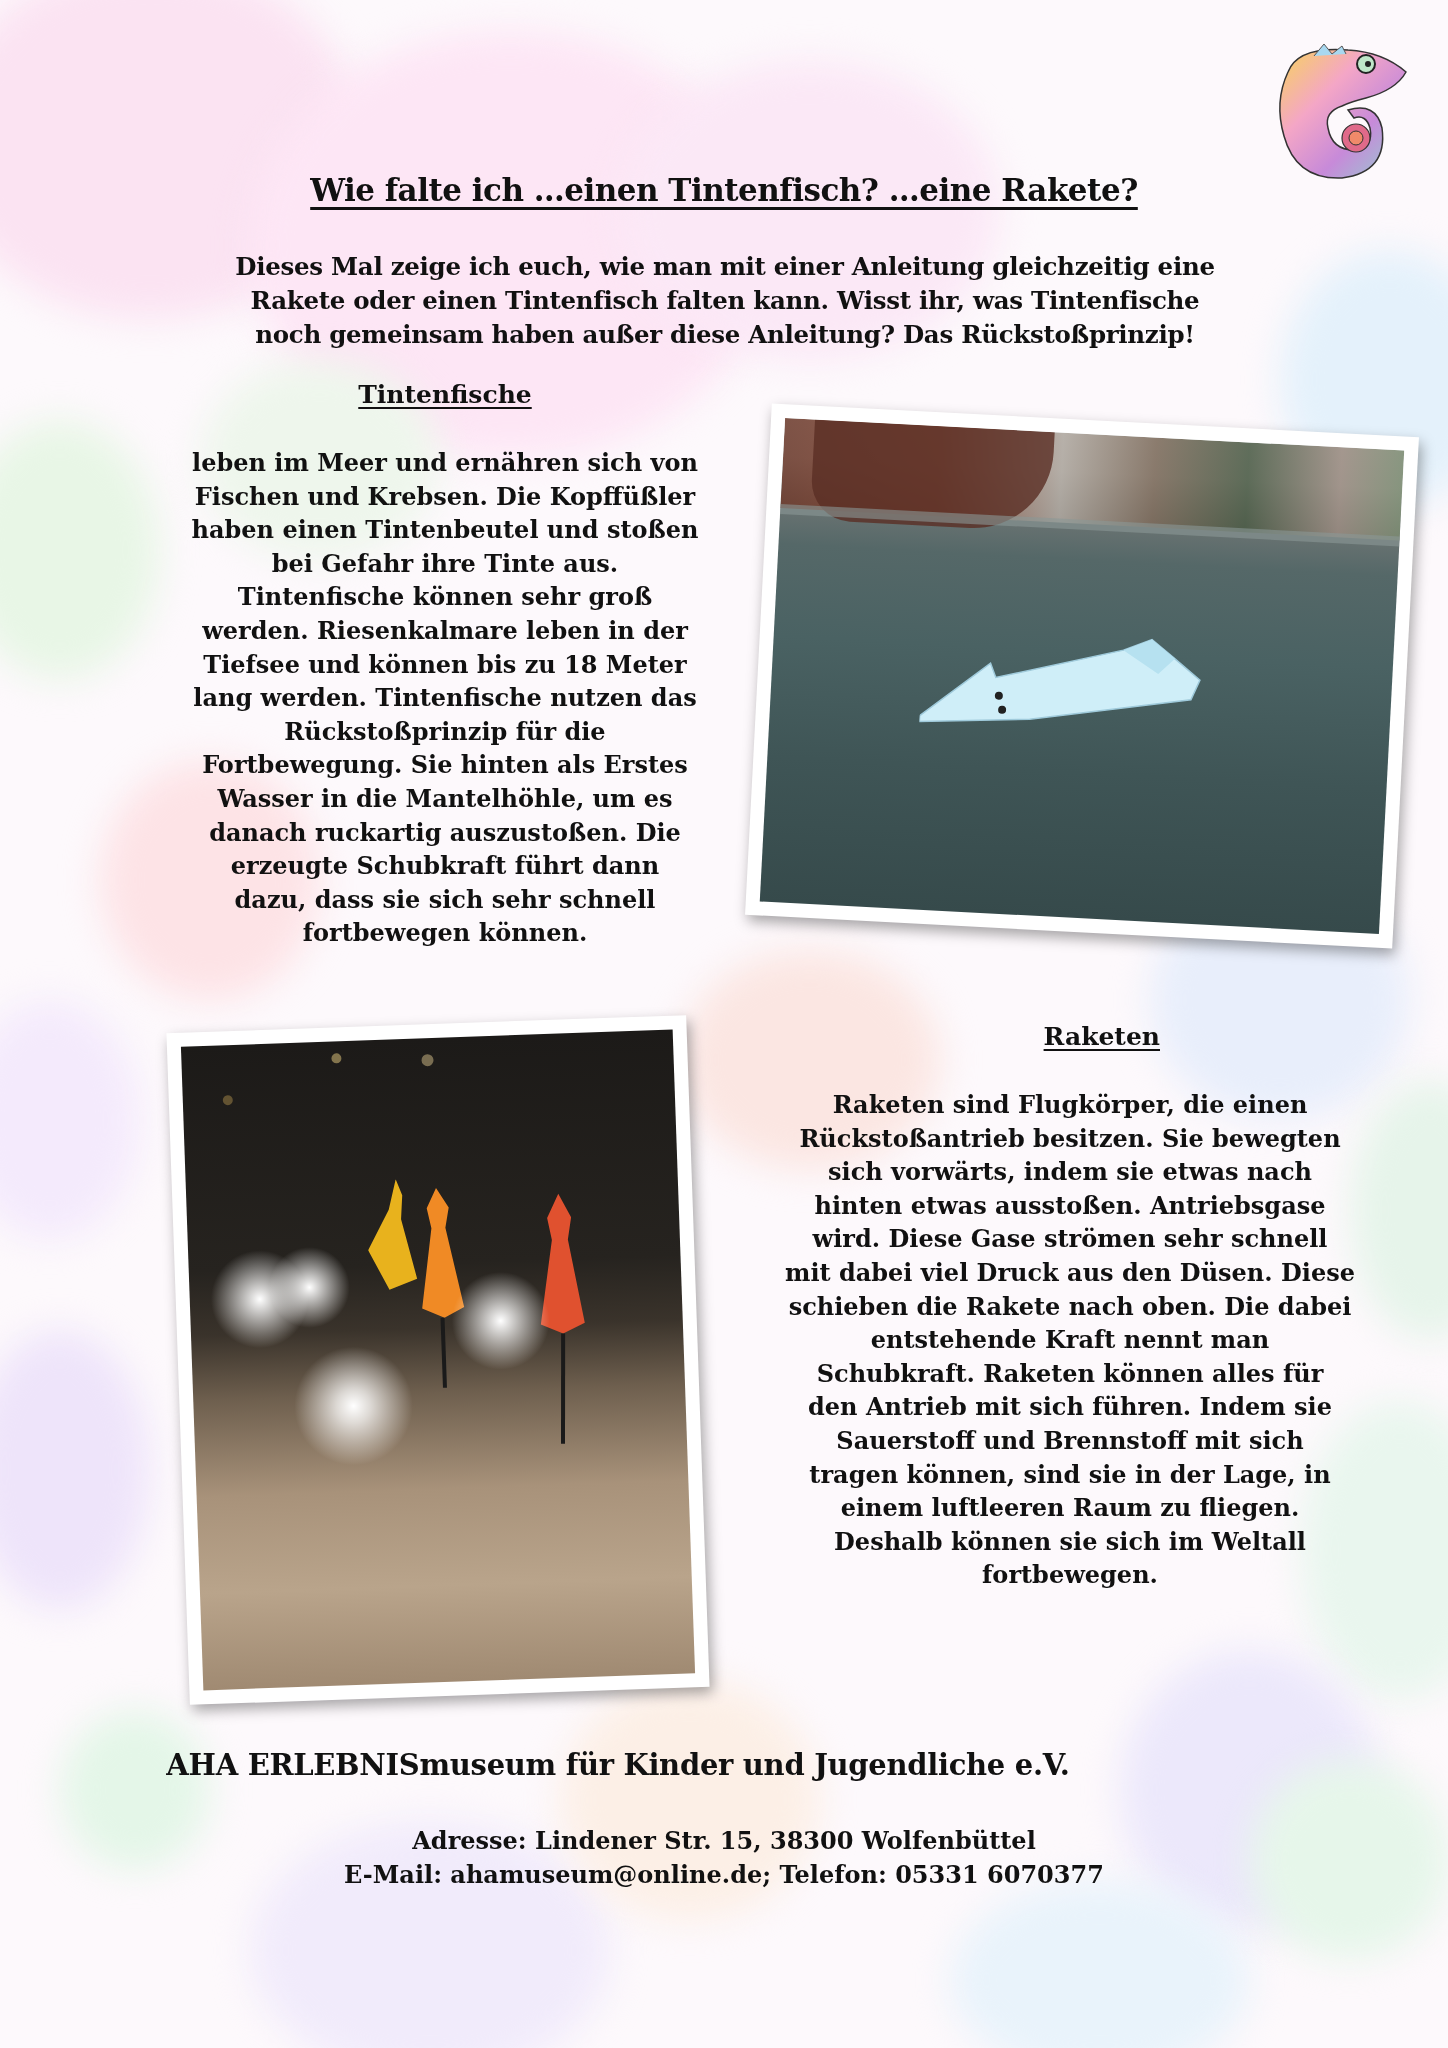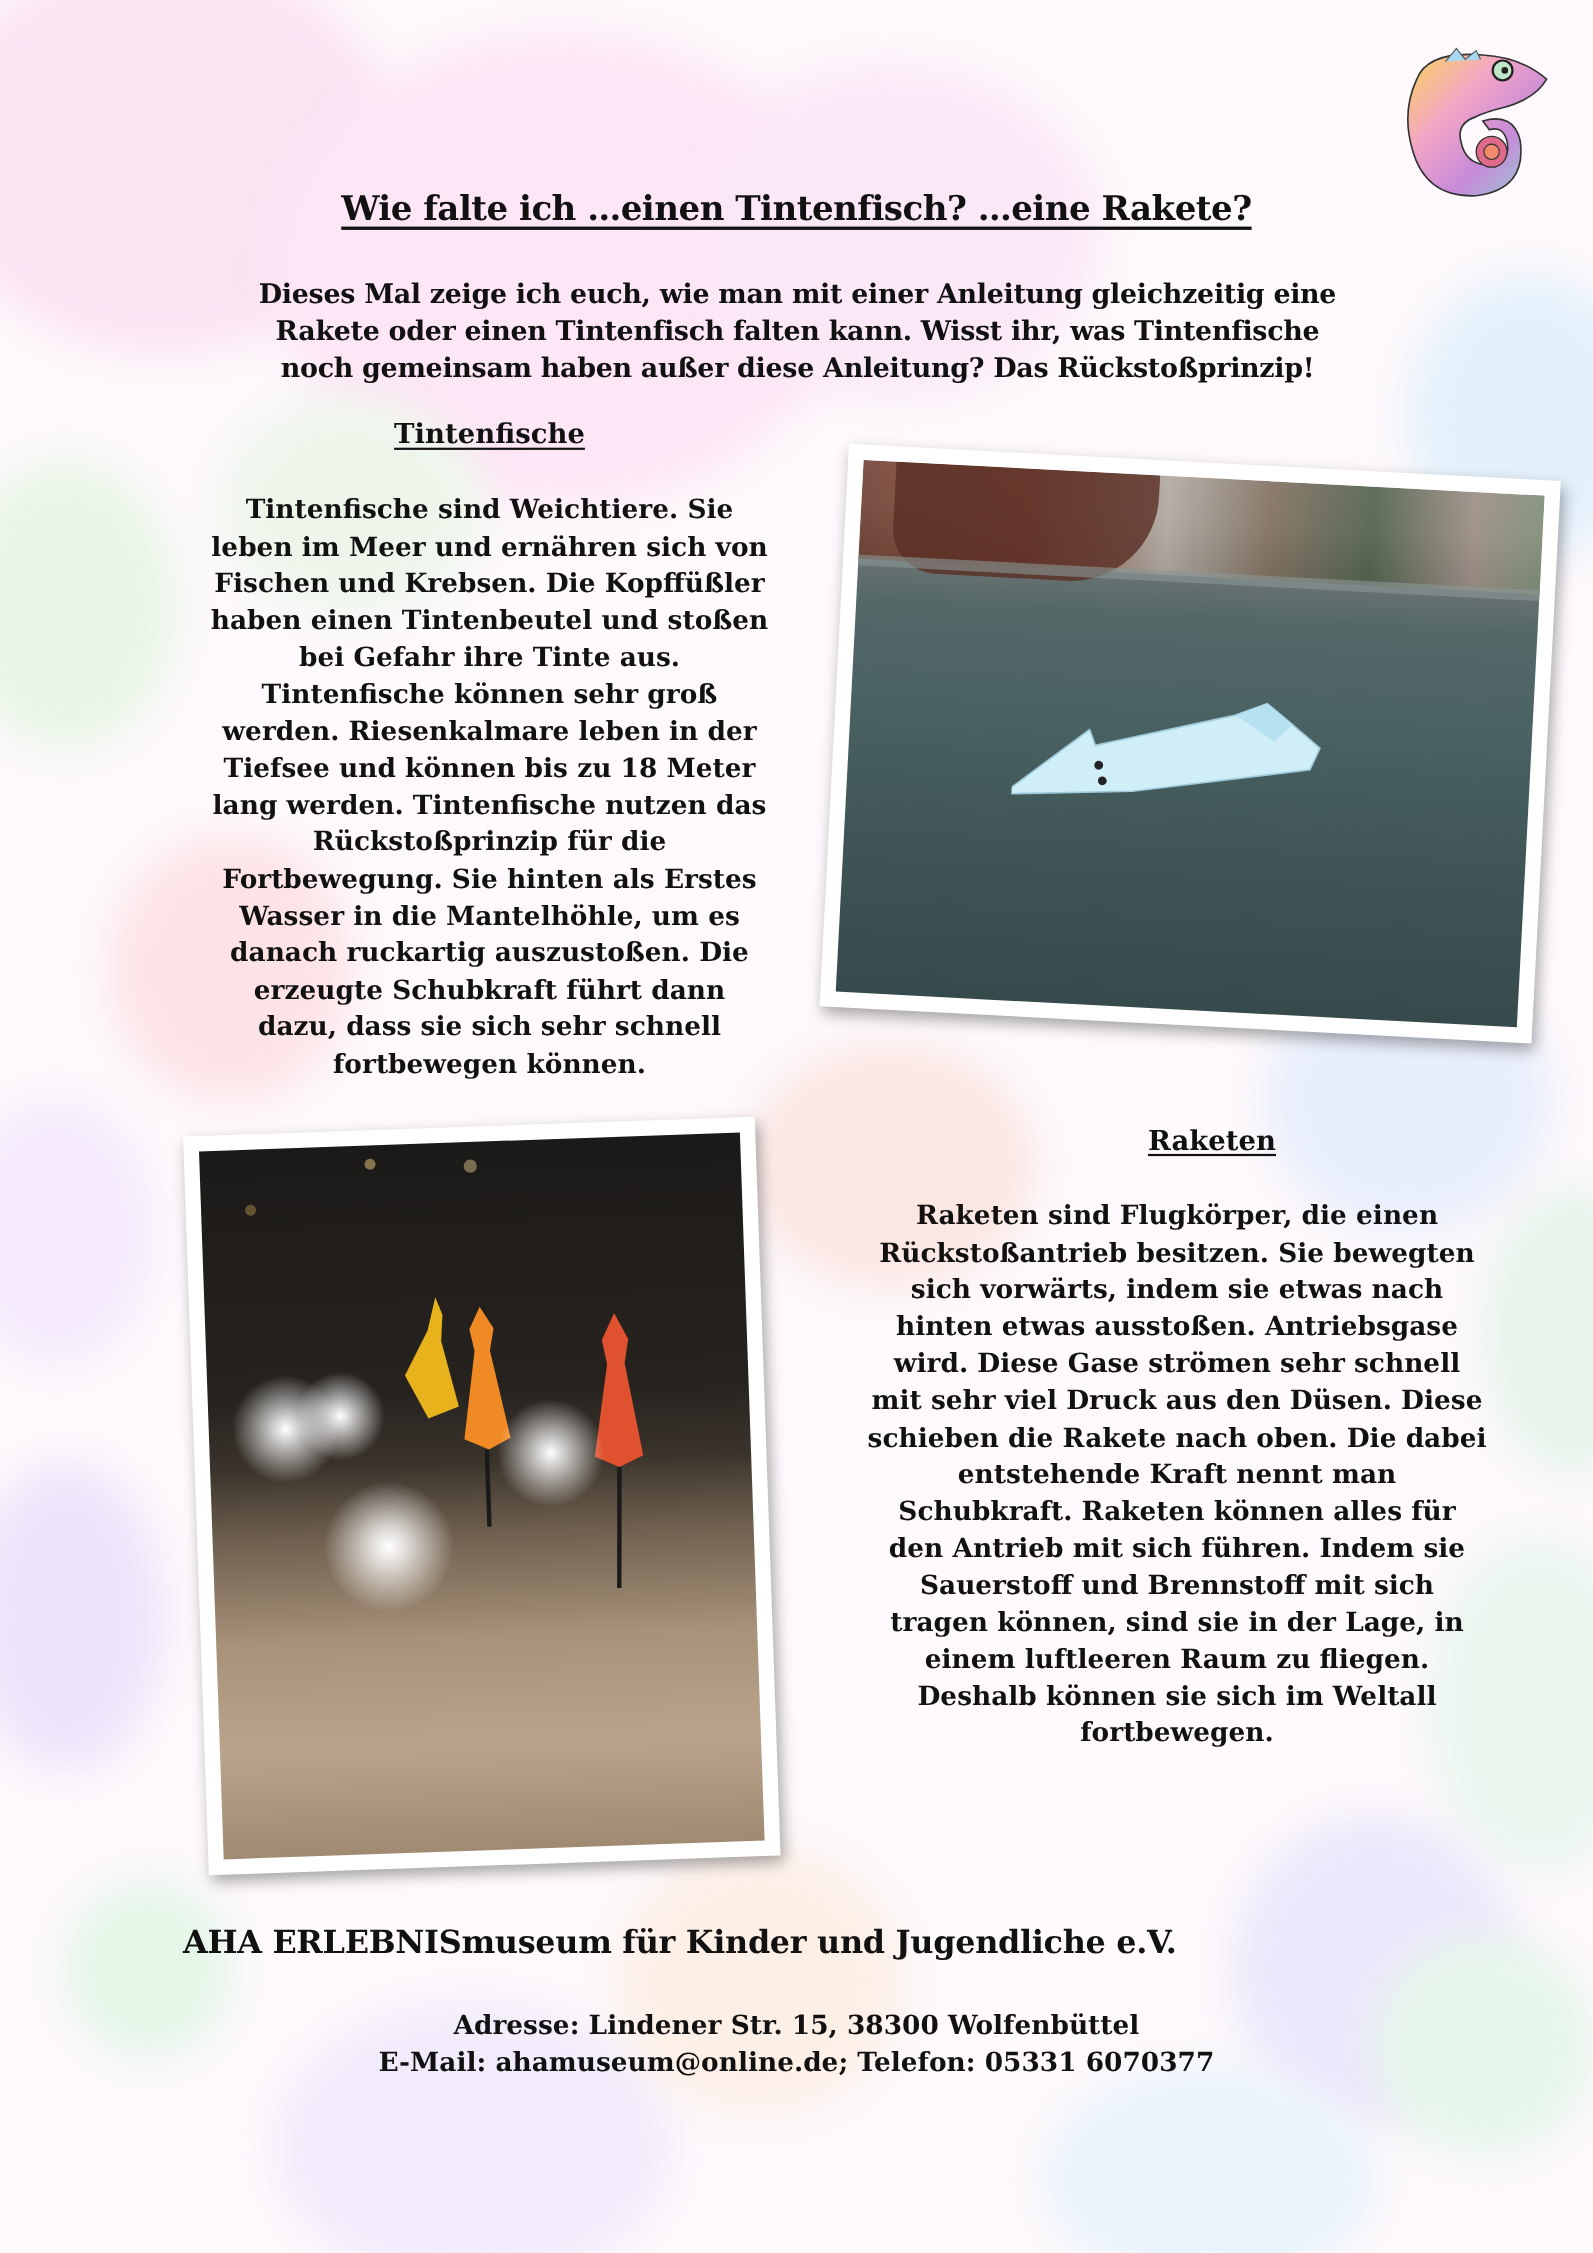--- a/index.html
+++ b/index.html
@@ -96,21 +96,20 @@
 
 <div class="abs intro center">
   <div>Dieses Mal zeige ich euch, wie man mit einer Anleitung gleichzeitig eine</div>
   <div>Rakete oder einen Tintenfisch falten kann. Wisst ihr, was Tintenfische</div>
   <div>noch gemeinsam haben außer diese Anleitung? Das Rückstoßprinzip!</div>
 </div>
 
 <div class="abs heading center" style="left:330px;width:230px;top:380px;">Tintenfische</div>
 
 <div class="abs body-text center" style="left:150px;width:590px;top:446px;">
-  <div>Tintenfische sind Weichtiere. Sie</div>
   <div>leben im Meer und ernähren sich von</div>
   <div>Fischen und Krebsen. Die Kopffüßler</div>
   <div>haben einen Tintenbeutel und stoßen</div>
   <div>bei Gefahr ihre Tinte aus.</div>
   <div>Tintenfische können sehr groß</div>
   <div>werden. Riesenkalmare leben in der</div>
   <div>Tiefsee und können bis zu 18 Meter</div>
   <div>lang werden. Tintenfische nutzen das</div>
   <div>Rückstoßprinzip für die</div>
   <div>Fortbewegung. Sie hinten als Erstes</div>
@@ -159,21 +158,21 @@
 </div>
 
 <div class="abs heading center" style="left:950px;width:210px;top:1022px;text-align:right;">Raketen</div>
 
 <div class="abs body-text center" style="left:755px;width:630px;top:1088px;">
   <div>Raketen sind Flugkörper, die einen</div>
   <div>Rückstoßantrieb besitzen. Sie bewegten</div>
   <div>sich vorwärts, indem sie etwas nach</div>
   <div>hinten etwas ausstoßen. Antriebsgase</div>
   <div>wird. Diese Gase strömen sehr schnell</div>
-  <div>mit sehr viel Druck aus den Düsen. Diese</div>
+  <div>mit dabei viel Druck aus den Düsen. Diese</div>
   <div>schieben die Rakete nach oben. Die dabei</div>
   <div>entstehende Kraft nennt man</div>
   <div>Schubkraft. Raketen können alles für</div>
   <div>den Antrieb mit sich führen. Indem sie</div>
   <div>Sauerstoff und Brennstoff mit sich</div>
   <div>tragen können, sind sie in der Lage, in</div>
   <div>einem luftleeren Raum zu fliegen.</div>
   <div>Deshalb können sie sich im Weltall</div>
   <div>fortbewegen.</div>
 </div>

